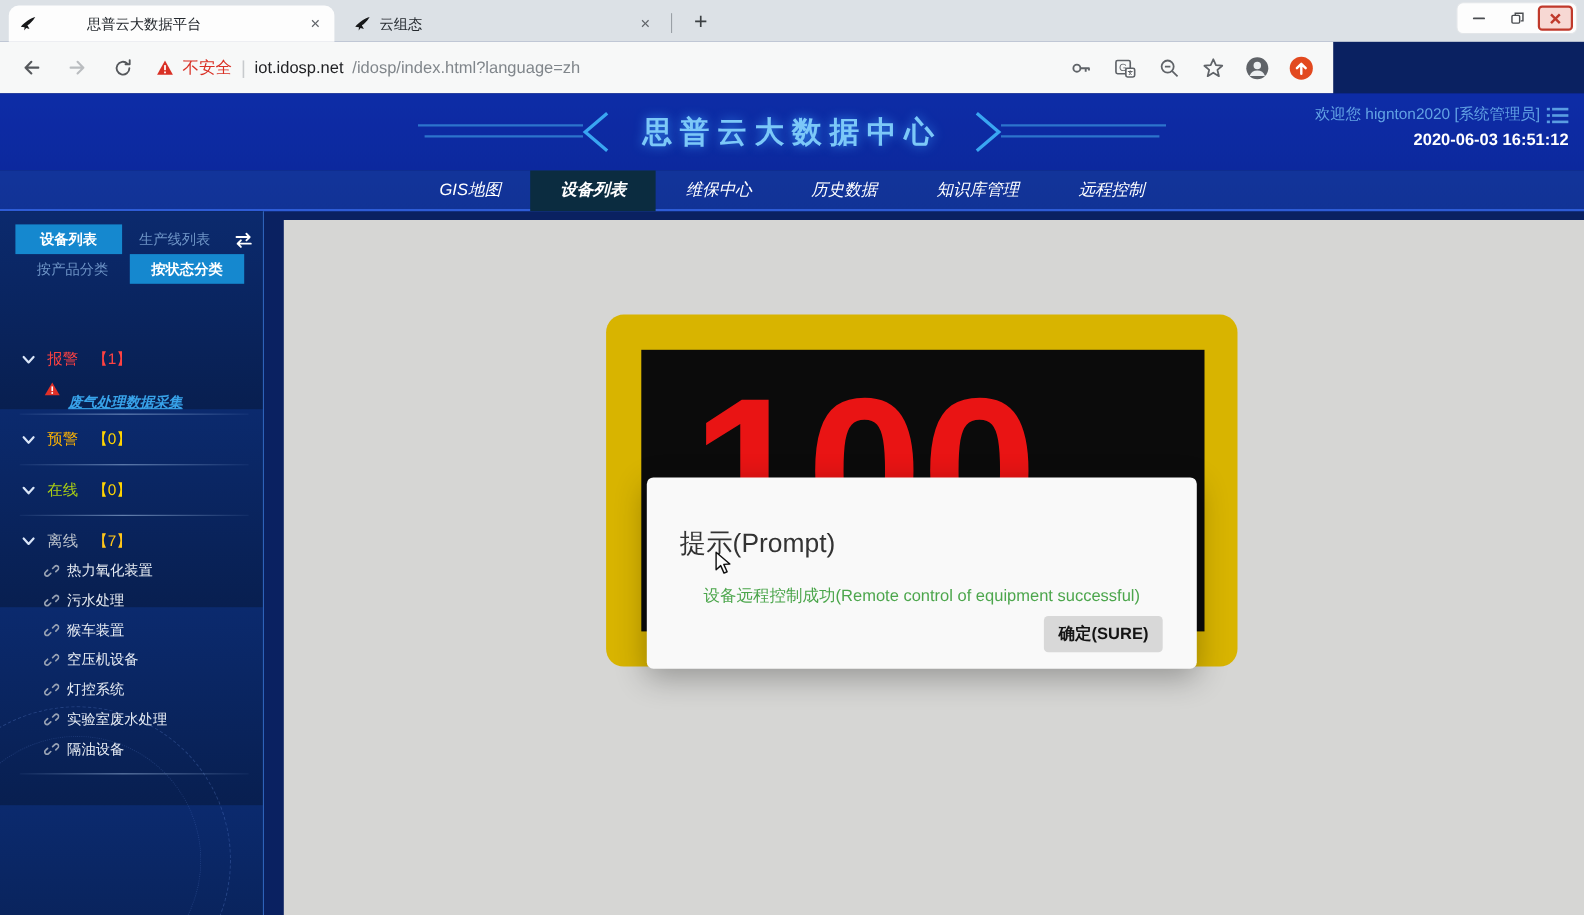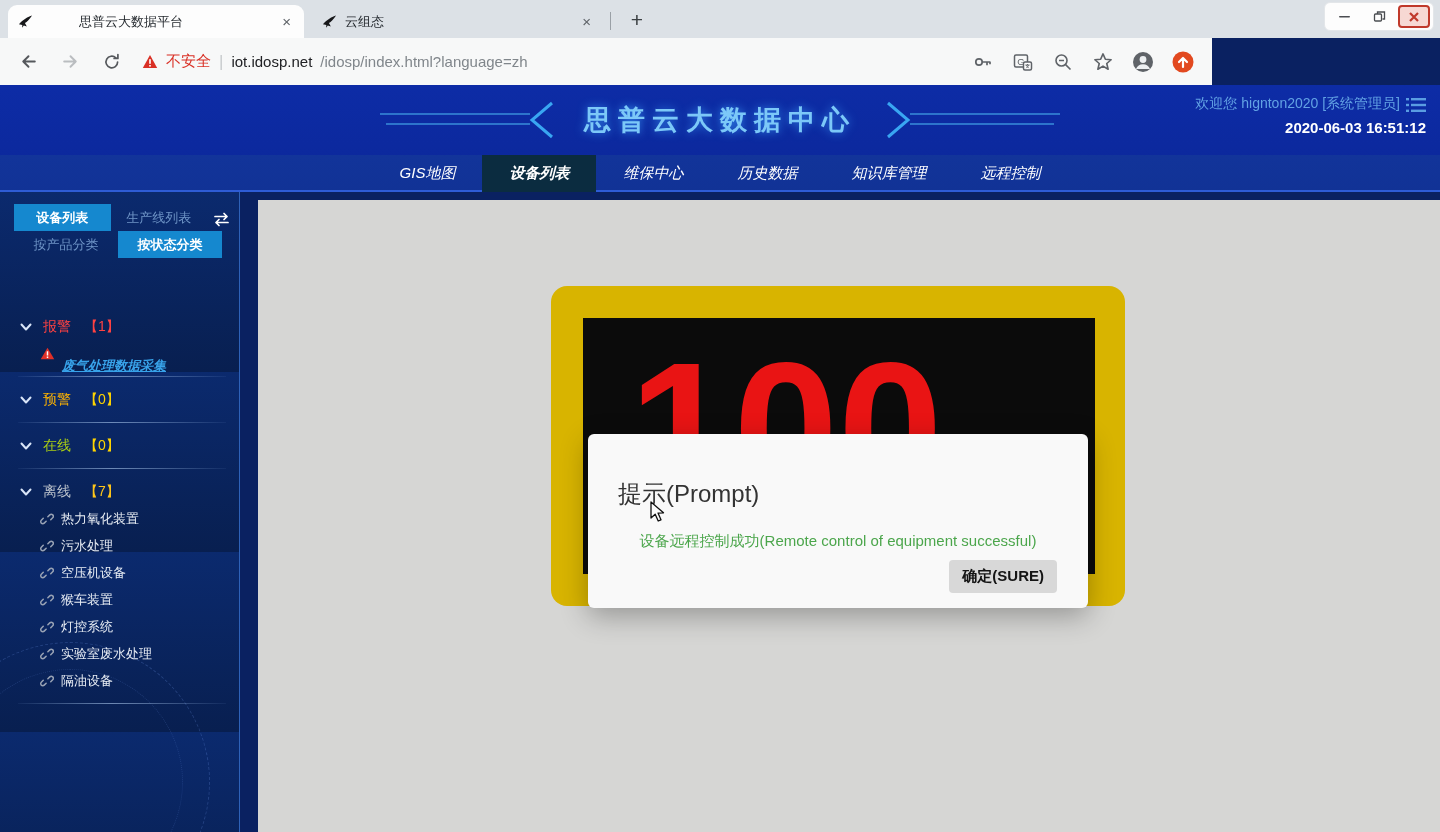--- a/index.html
+++ b/index.html
@@ -331,28 +331,28 @@
             <path d="M9 5.5 L11.2 3.3 a2.3 2.3 0 0 1 3.3 3.3 L12.3 8.8"></path>
             <path d="M7 10.5 L4.8 12.7 a2.3 2.3 0 0 1 -3.3 -3.3 L3.7 7.2"></path>
           </svg>
         <span class="offline-label">污水处理</span>
       </div>
       <div class="tchild">
         <svg width="14" height="14" viewBox="0 0 16 16" fill="none" stroke="#98a2b4" stroke-width="1.7" stroke-linecap="round">
             <path d="M9 5.5 L11.2 3.3 a2.3 2.3 0 0 1 3.3 3.3 L12.3 8.8"></path>
             <path d="M7 10.5 L4.8 12.7 a2.3 2.3 0 0 1 -3.3 -3.3 L3.7 7.2"></path>
           </svg>
+        <span class="offline-label">猴车装置</span>
+      </div>
+      <div class="tchild">
+        <svg width="14" height="14" viewBox="0 0 16 16" fill="none" stroke="#98a2b4" stroke-width="1.7" stroke-linecap="round">
+            <path d="M9 5.5 L11.2 3.3 a2.3 2.3 0 0 1 3.3 3.3 L12.3 8.8"></path>
+            <path d="M7 10.5 L4.8 12.7 a2.3 2.3 0 0 1 -3.3 -3.3 L3.7 7.2"></path>
+          </svg>
         <span class="offline-label">空压机设备</span>
-      </div>
-      <div class="tchild">
-        <svg width="14" height="14" viewBox="0 0 16 16" fill="none" stroke="#98a2b4" stroke-width="1.7" stroke-linecap="round">
-            <path d="M9 5.5 L11.2 3.3 a2.3 2.3 0 0 1 3.3 3.3 L12.3 8.8"></path>
-            <path d="M7 10.5 L4.8 12.7 a2.3 2.3 0 0 1 -3.3 -3.3 L3.7 7.2"></path>
-          </svg>
-        <span class="offline-label">猴车装置</span>
       </div>
       <div class="tchild">
         <svg width="14" height="14" viewBox="0 0 16 16" fill="none" stroke="#98a2b4" stroke-width="1.7" stroke-linecap="round">
             <path d="M9 5.5 L11.2 3.3 a2.3 2.3 0 0 1 3.3 3.3 L12.3 8.8"></path>
             <path d="M7 10.5 L4.8 12.7 a2.3 2.3 0 0 1 -3.3 -3.3 L3.7 7.2"></path>
           </svg>
         <span class="offline-label">灯控系统</span>
       </div>
       <div class="tchild">
         <svg width="14" height="14" viewBox="0 0 16 16" fill="none" stroke="#98a2b4" stroke-width="1.7" stroke-linecap="round">

